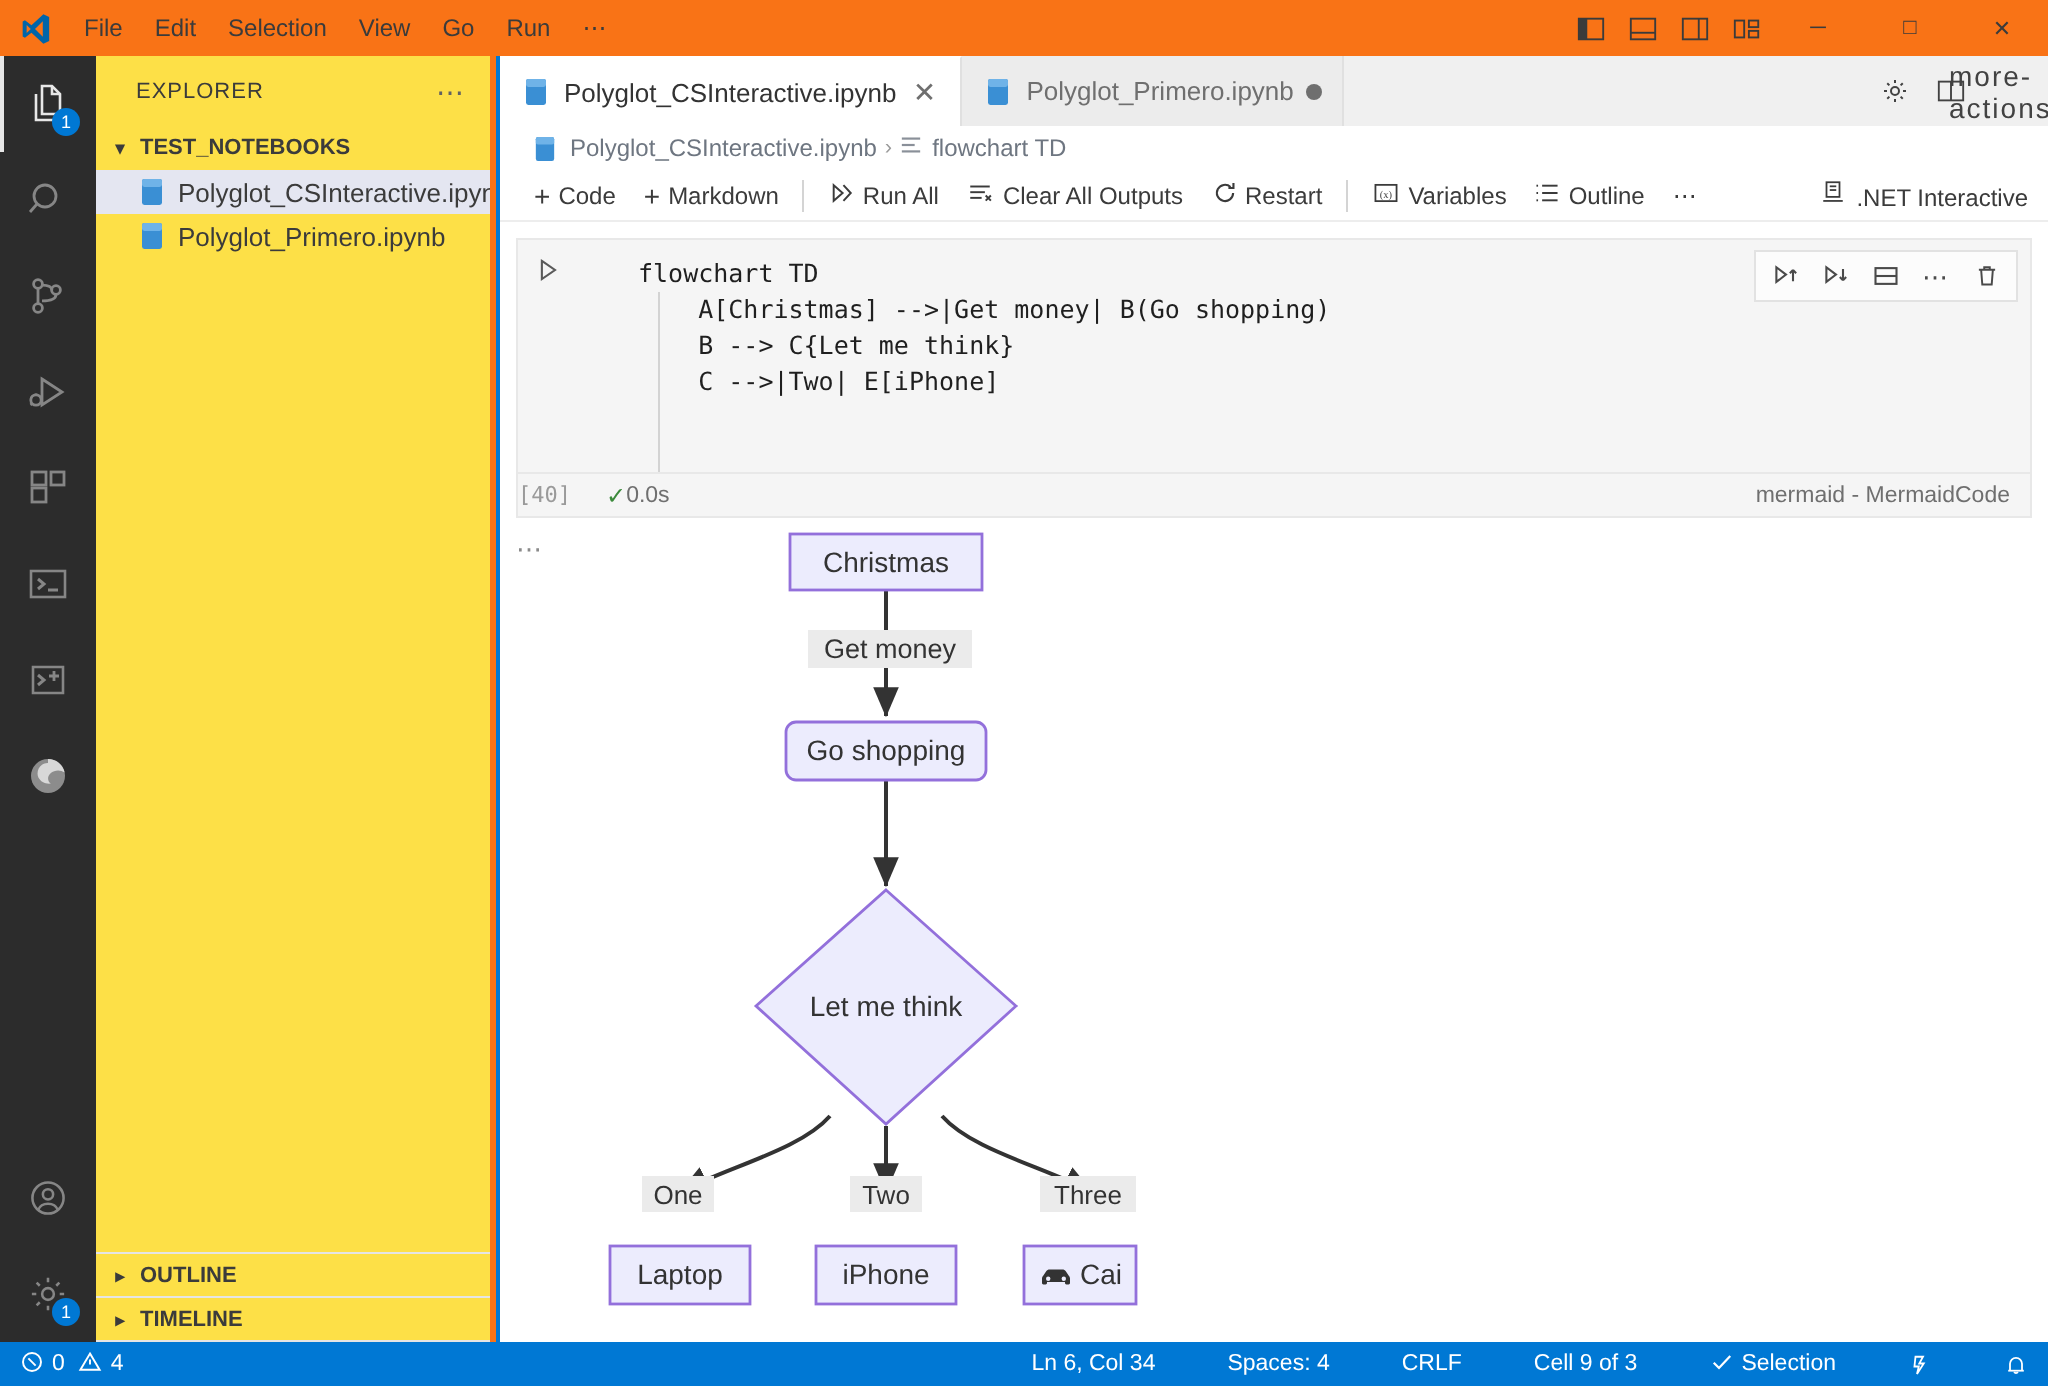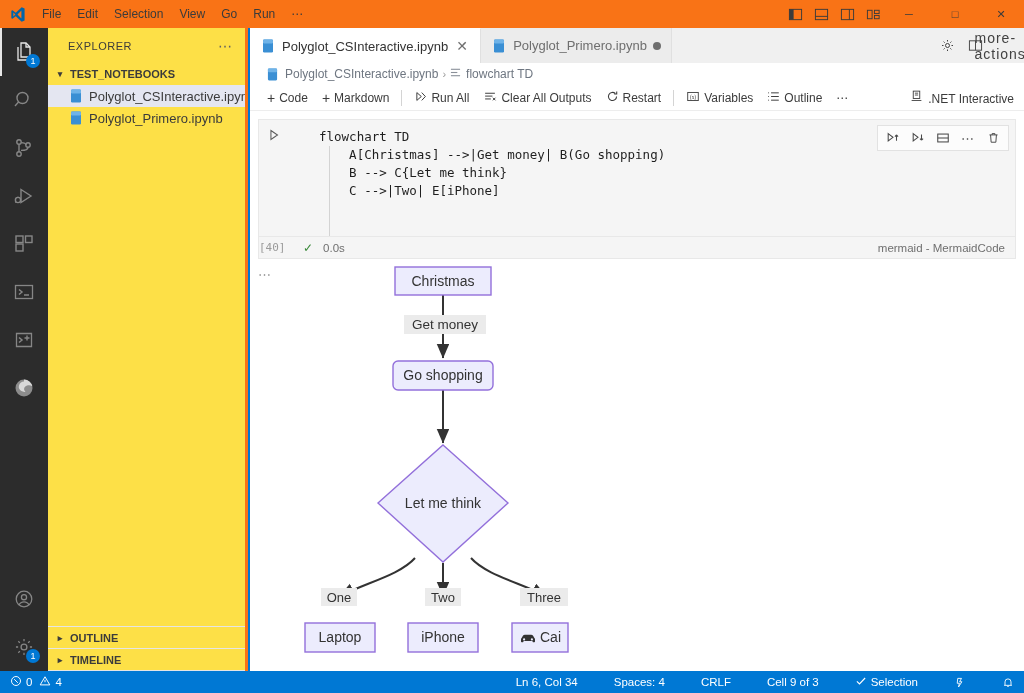--- a/index.html
+++ b/index.html
@@ -146,21 +146,21 @@
   }
   .ca-btn { width: 24px; height: 22px; display: flex; align-items: center; justify-content: center; color: #4a4a4a; cursor: pointer;}
 
   .cell-status {
     margin: 0 8px; height: 22px; display: flex; align-items: center;
     font-size: 11.5px; color: #6f6f6f; background: #f5f5f5;
     border: 1px solid #e8e8e8; border-top: none; position: relative;
   }
   .exec-count { width: 30px; flex: 0 0 30px; text-align: right; padding-right: 6px; font-family: "DejaVu Sans Mono", monospace; color: #9a9a9a; font-size: 11px;}
   .status-check { margin-left: 14px; color: #3b8a3b; font-size: 12px; }
-  .status-time { margin-left: 10px; color: #6f6f6f; font-family: "Liberation Sans", sans-serif;}
+  .status-time { color: #6f6f6f; font-family: "Liberation Sans", sans-serif;}
   .cell-lang { margin-left: auto; display: flex; align-items: center; padding-right: 10px; color: #6f6f6f; }
   .cell-lang span { cursor: pointer; }
 
   
   .output-wrap { position: relative; margin-top: 4px; padding-left: 8px; }
   .out-dots { position: absolute; left: 8px; top: 4px; color: #8a8a8a; font-size: 13px; letter-spacing: 1px;}
   .diagram { margin-left: 22px; }
 
   
   .statusbar {

